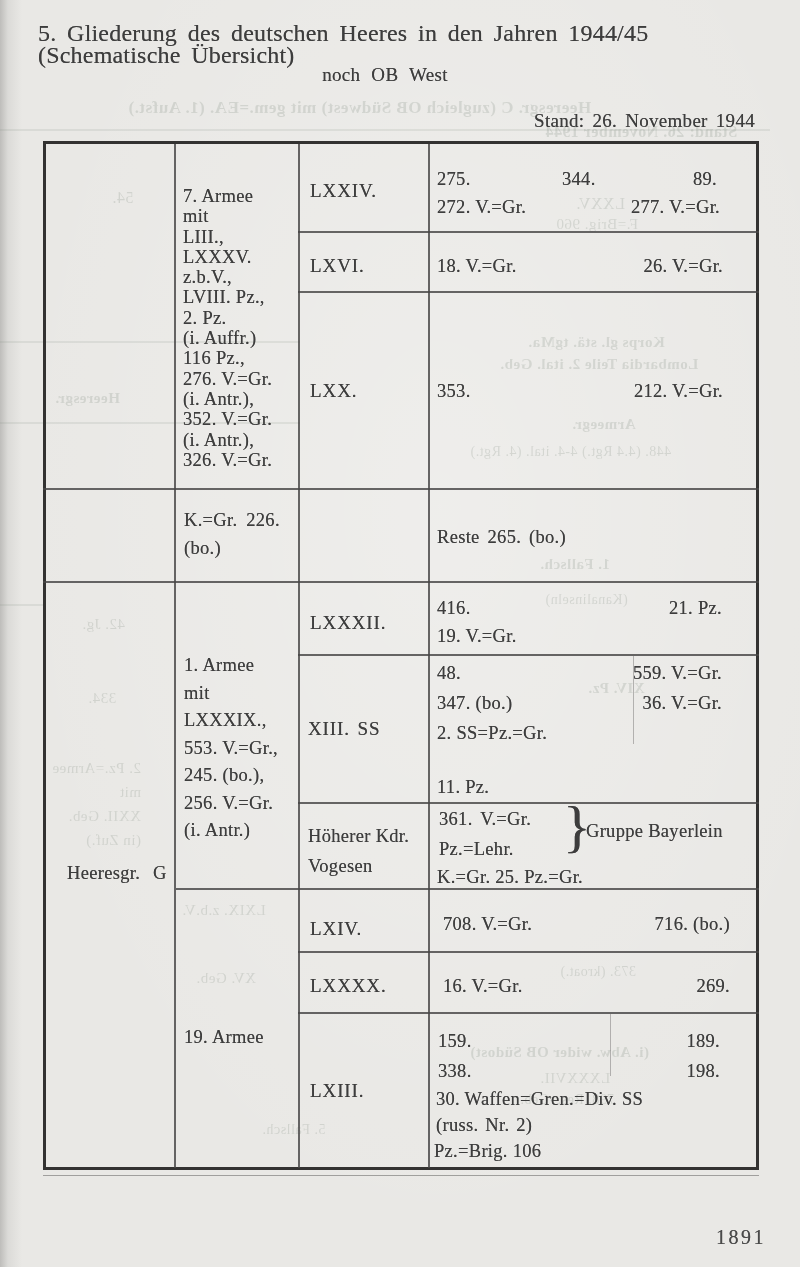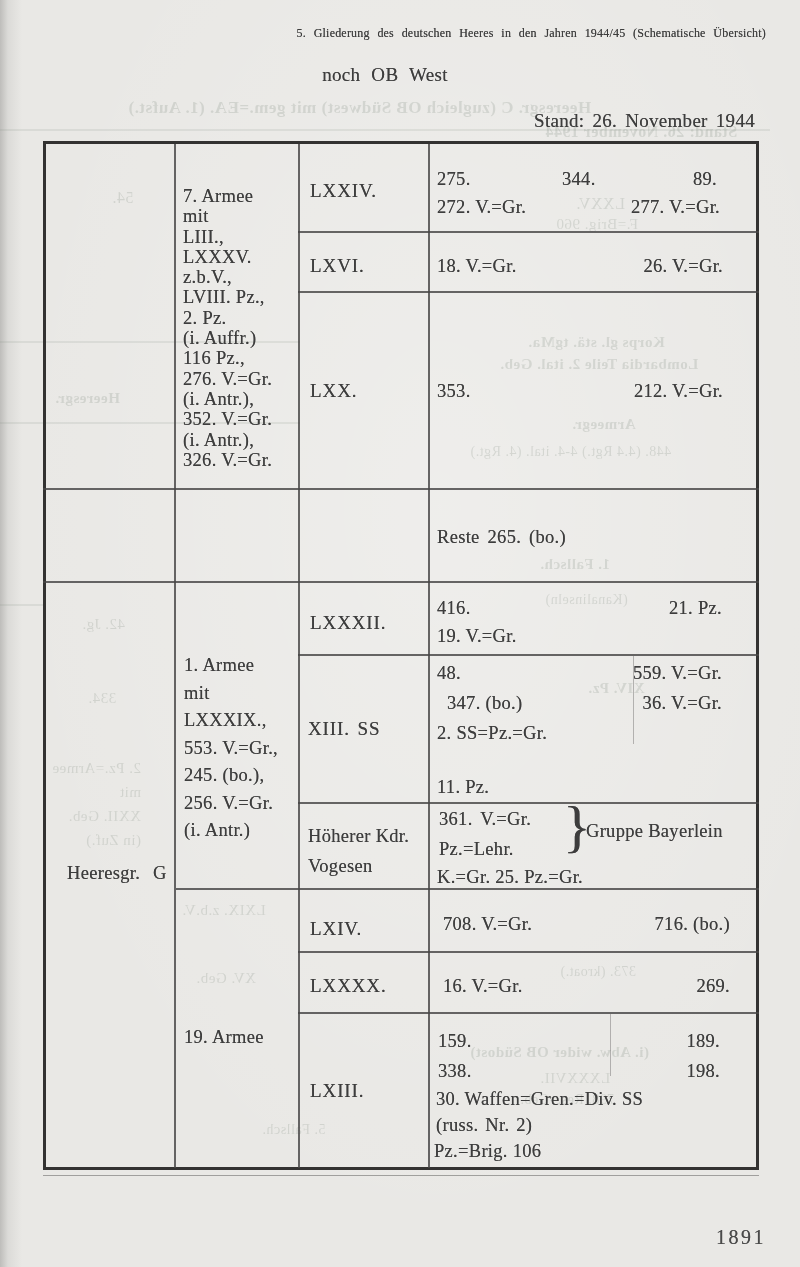--- a/index.html
+++ b/index.html
@@ -20,21 +20,21 @@
     position:absolute;
     font-size:18.5px;
     line-height:22px;
     letter-spacing:.3px;
     white-space:pre-line;
     color:#3d3d3d;
     text-shadow:0 0 .5px rgba(70,70,70,.75);
   }
   .r{text-align:right;}
   .corps{font-size:19px;letter-spacing:.9px;word-spacing:2px;}
-  .title{font-size:12px;letter-spacing:.2px;word-spacing:4.5px;text-align:right;}
+  .title{font-size:24px;letter-spacing:.2px;word-spacing:4.5px;}
   .subtitle{font-size:19px;word-spacing:6px;text-align:center;}
   .stand{font-size:19px;word-spacing:3px;}
   .pagenum{font-size:20px;letter-spacing:2.5px;color:#4a4a4a;}
   .brace{font-size:58px;font-weight:300;color:#3d3d3d;line-height:58px;}
   
   .tbl{position:absolute;left:43px;top:141px;width:716px;height:1029px;
        border:3px solid #333231;box-sizing:border-box;}
   .ln{position:absolute;background:#474645;opacity:.82;}
   .vln{width:2px;}
   .hln{height:2px;}
@@ -121,20 +121,22 @@
 z.b.V.,
 LVIII. Pz.,
 2. Pz.
 (i. Auffr.)
 116 Pz.,
 276. V.=Gr.
 (i. Antr.),
 352. V.=Gr.
 (i. Antr.),
 326. V.=Gr.</div>
+  <div class="t" style="left:184px;top:506px;line-height:28px;word-spacing:4px">K.=Gr. 226.
+(bo.)</div>
   <div class="t" style="left:184px;top:652px;line-height:27.5px">1. Armee
 mit
 LXXXIX.,
 553. V.=Gr.,
 245. (bo.),
 256. V.=Gr.
 (i. Antr.)</div>
   <div class="t" style="left:184px;top:1026px">19. Armee</div>
 
   <div class="t corps" style="left:310px;top:180px">LXXIV.</div>
@@ -161,21 +163,21 @@
   <div class="t r" style="right:77px;top:380px;width:170px">212. V.=Gr.</div>
 
   <div class="t" style="left:437px;top:526px;word-spacing:3px">Reste 265. (bo.)</div>
 
   <div class="t" style="left:437px;top:597px">416.</div>
   <div class="t r" style="right:78px;top:597px;width:120px">21. Pz.</div>
   <div class="t" style="left:437px;top:625px">19. V.=Gr.</div>
 
   <div class="t" style="left:437px;top:662px">48.</div>
   <div class="t r" style="right:78px;top:662px;width:160px">559. V.=Gr.</div>
-  <div class="t" style="left:447px;top:692px">347. (bo.)</div>
+  <div class="t" style="left:437px;top:692px">347. (bo.)</div>
   <div class="t r" style="right:78px;top:692px;width:160px">36. V.=Gr.</div>
   <div class="t" style="left:437px;top:722px">2. SS=Pz.=Gr.</div>
   <div class="t" style="left:437px;top:776px">11. Pz.</div>
 
   <div class="t" style="left:439px;top:808px;word-spacing:3px">361. V.=Gr.</div>
   <div class="t" style="left:439px;top:838px">Pz.=Lehr.</div>
   <div class="t brace" style="left:563px;top:798px">}</div>
   <div class="t" style="left:586px;top:820px">Gruppe Bayerlein</div>
   <div class="t" style="left:437px;top:866px">K.=Gr. 25. Pz.=Gr.</div>
 

